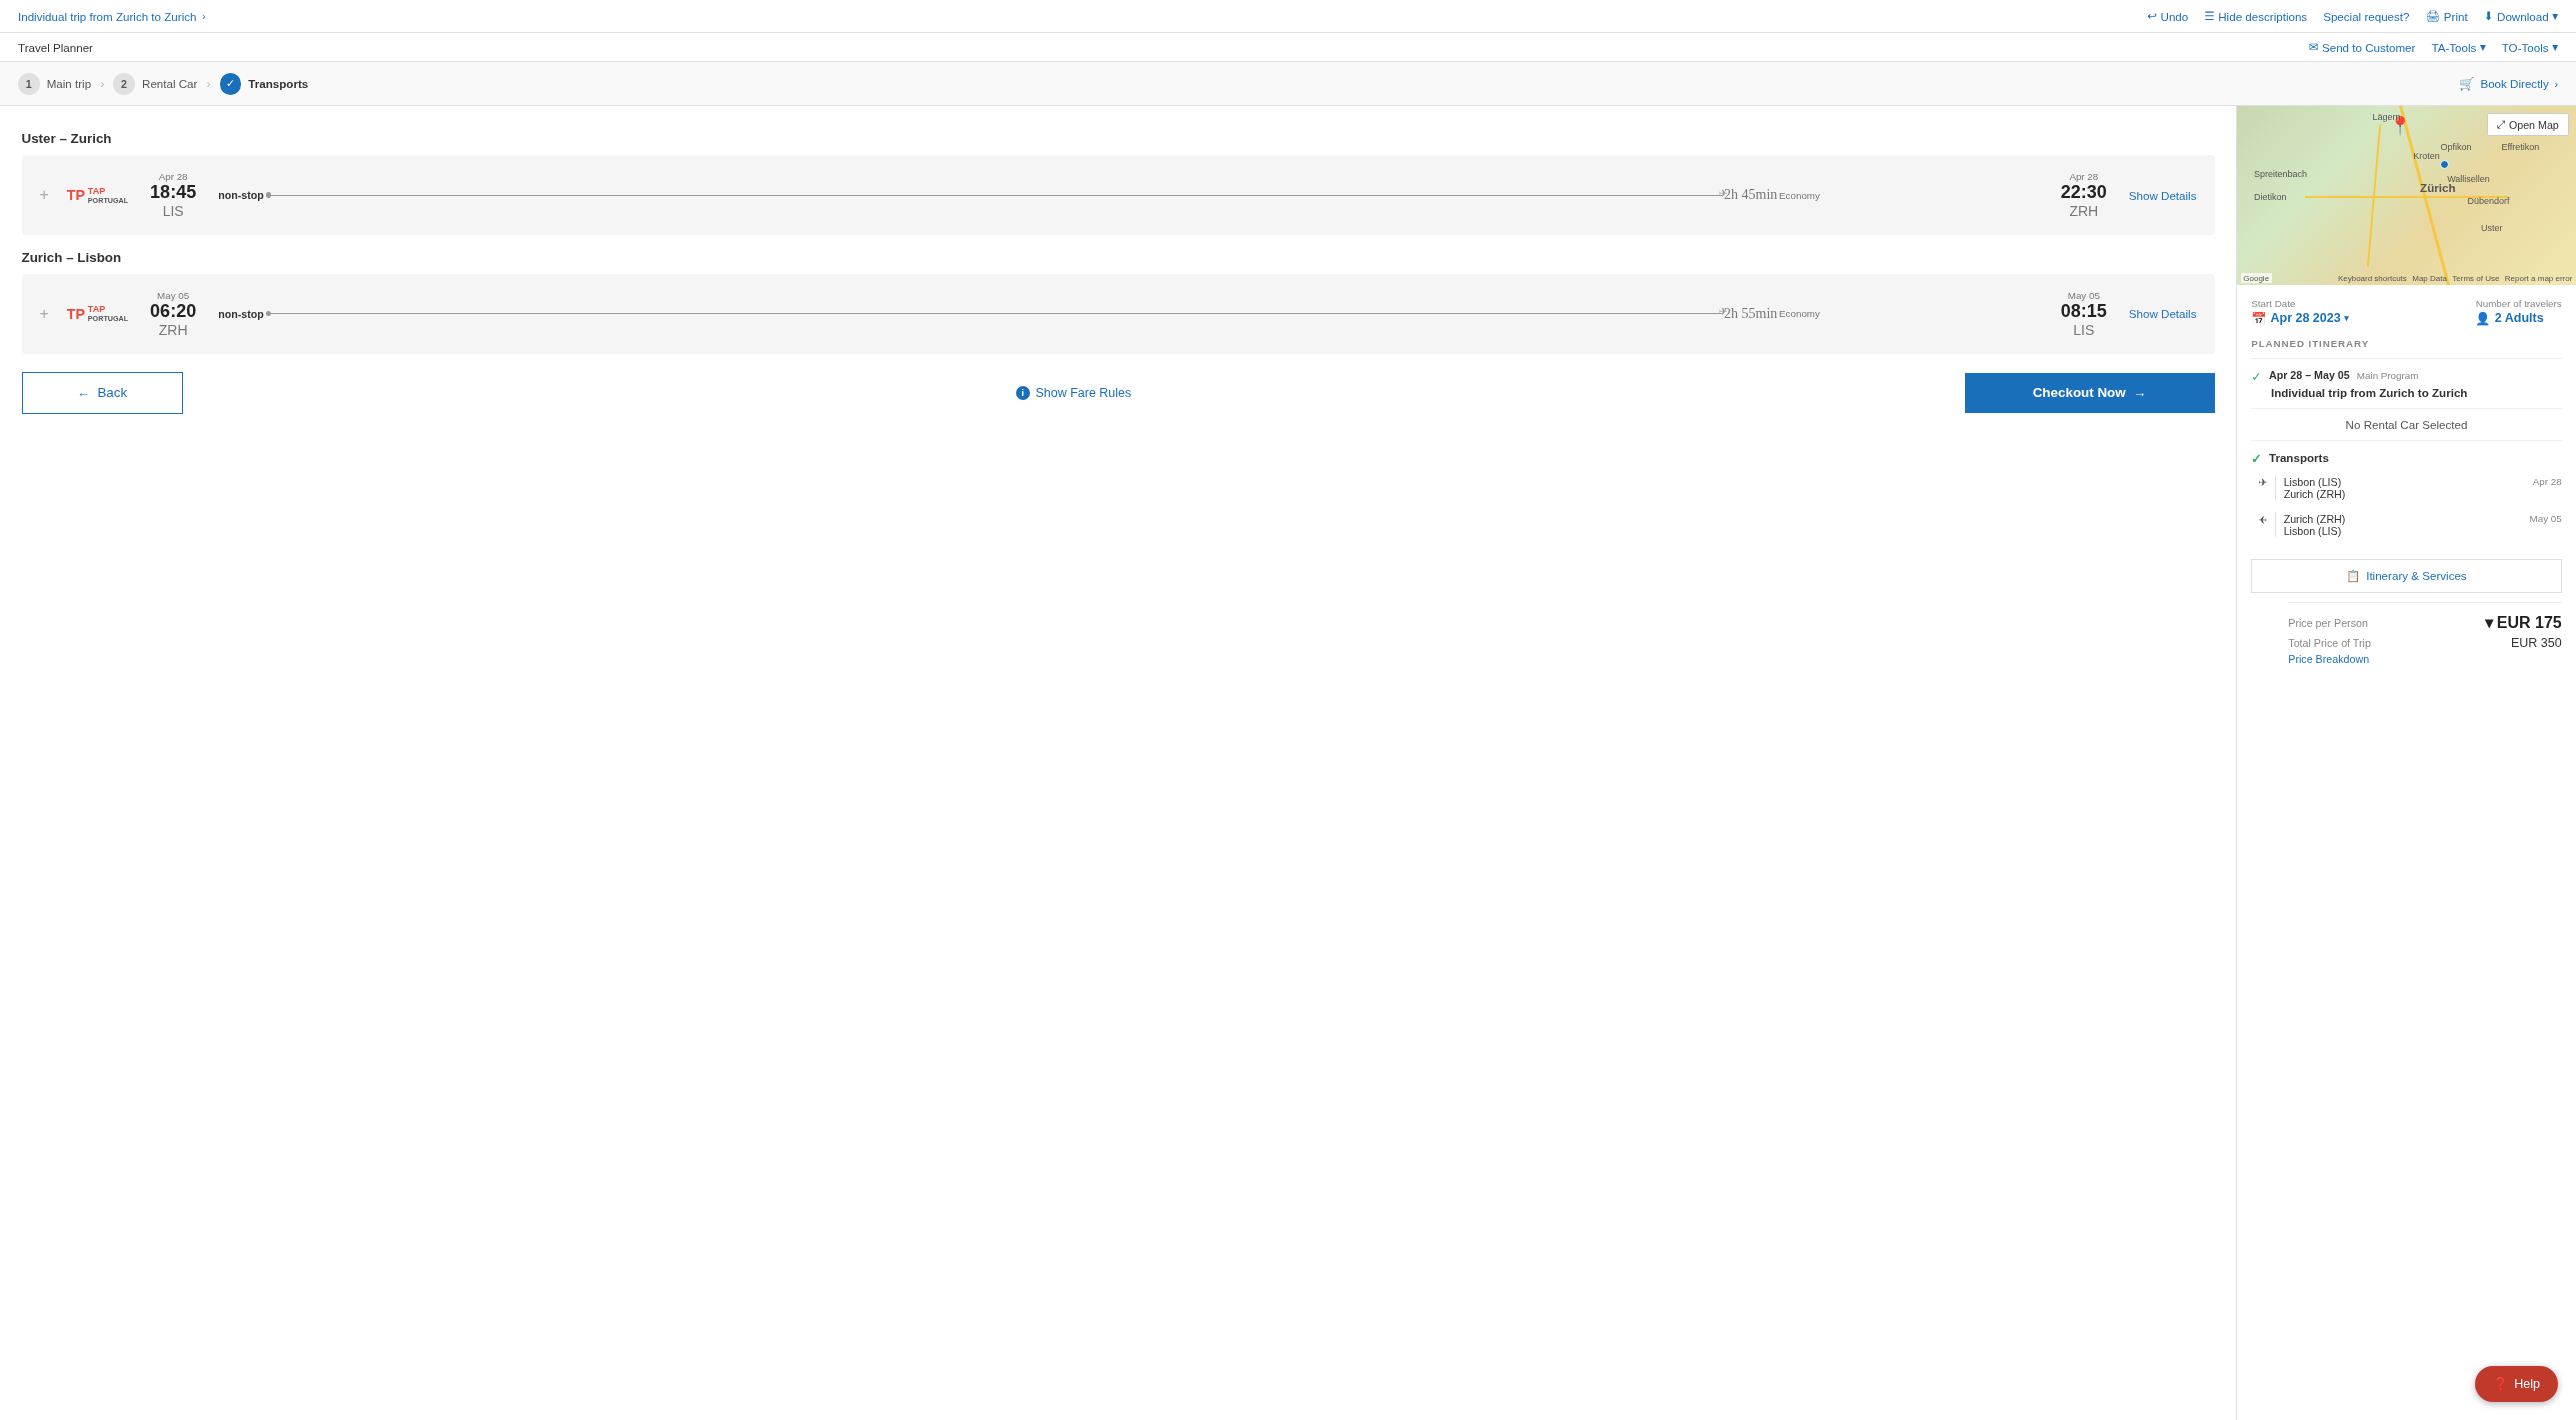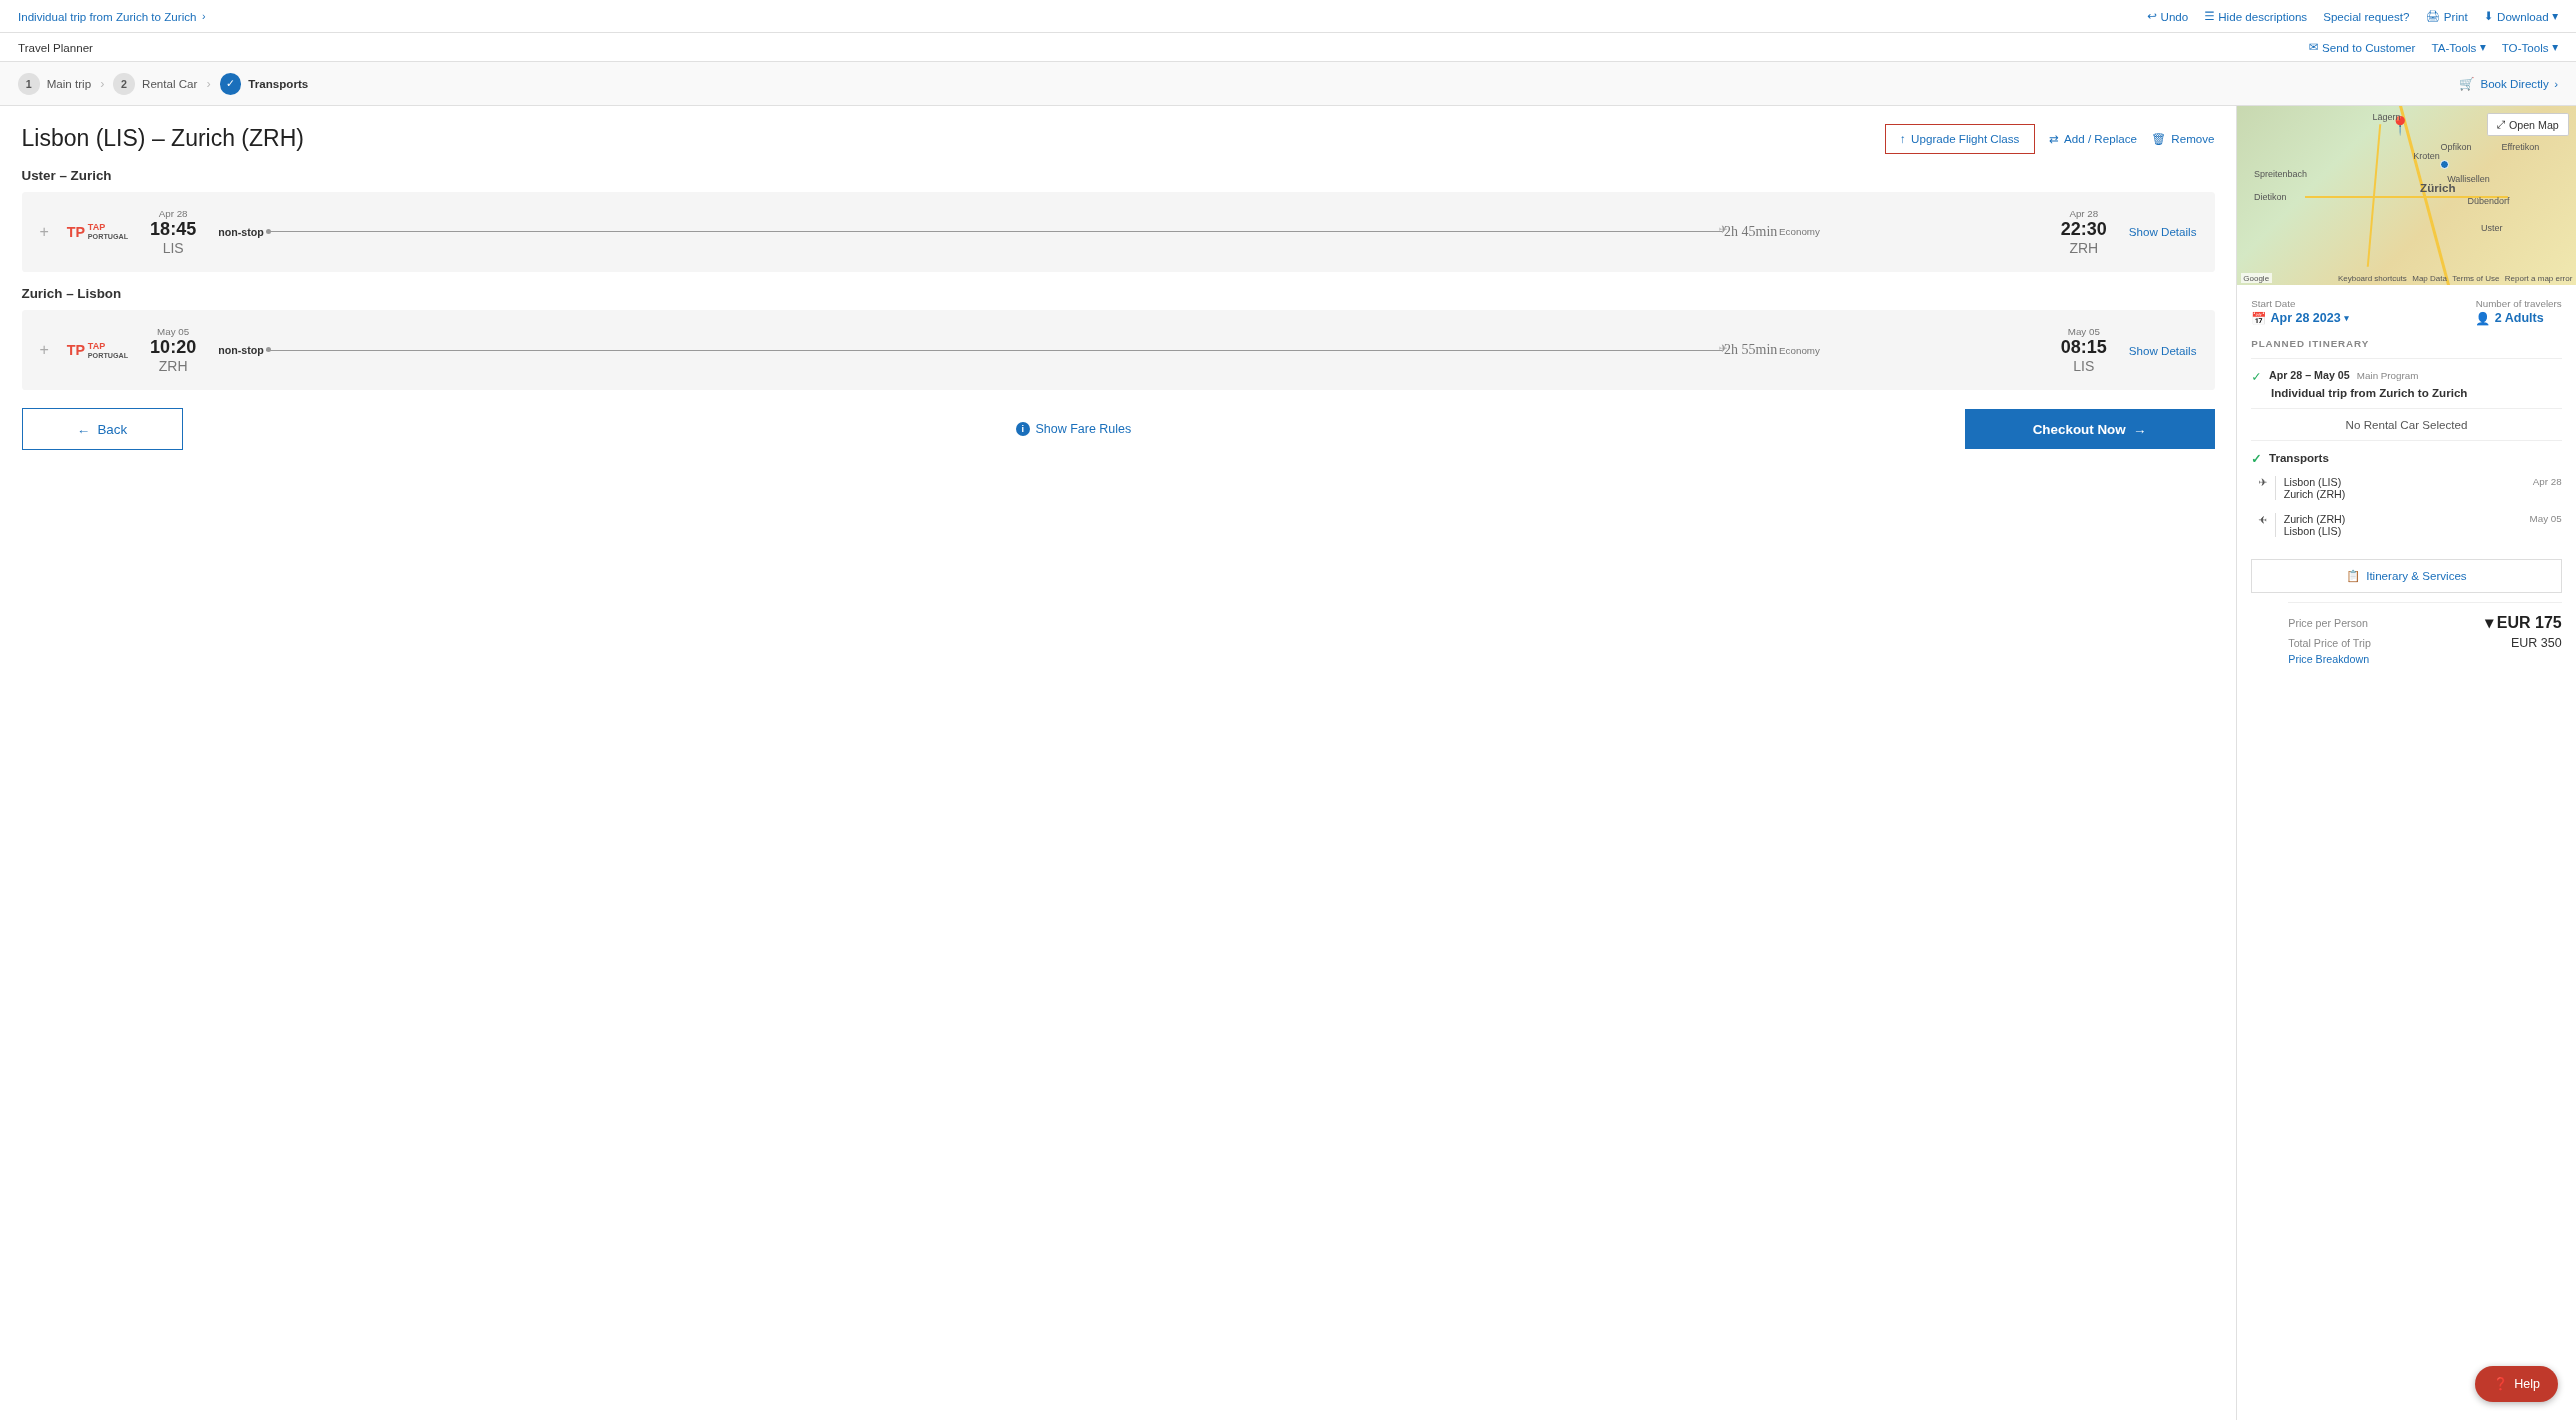--- a/index.html
+++ b/index.html
@@ -204,37 +204,20 @@
     <span class="cart-icon">🛒</span>
     <span>Book Directly</span>
     <span>›</span>
   </div>
 </div>
 
 <div class="main-layout">
 
   <div class="content-area">
 
-    <div class="flight-section-title">
-      <span>Lisbon (LIS) – Zurich (ZRH)</span>
-      <div class="flight-actions">
-        <button class="btn-upgrade">
-          <span class="up-arrow">↑</span>
-          <span>Upgrade Flight Class</span>
-        </button>
-        <div class="btn-add-replace">
-          <span>⇄</span>
-          <span>Add / Replace</span>
-        </div>
-        <div class="btn-remove">
-          <span>🗑</span>
-          <span>Remove</span>
-        </div>
-      </div>
-    </div>
 
     <div class="route-label">Uster – Zurich</div>
     <div class="flight-card">
       <span class="plus-icon">+</span>
       <div class="airline-logo">
         <div class="tap-logo">
           <span style="color:#e74c3c;font-weight:900;font-size:14.3px;">TP</span>
           <div style="display:flex;flex-direction:column;margin-left:2.7px;">
             <span style="color:#e74c3c;font-weight:700;font-size:9px;">TAP</span>
             <span style="color:#555;font-size:7.2px;">PORTUGAL</span>
@@ -267,21 +250,21 @@
         <div class="tap-logo">
           <span style="color:#e74c3c;font-weight:900;font-size:14.3px;">TP</span>
           <div style="display:flex;flex-direction:column;margin-left:2.7px;">
             <span style="color:#e74c3c;font-weight:700;font-size:9px;">TAP</span>
             <span style="color:#555;font-size:7.2px;">PORTUGAL</span>
           </div>
         </div>
       </div>
       <div class="flight-time-block">
         <div class="date">May 05</div>
-        <div class="time">10:20</div>
+        <div class="time">06:20</div>
         <div class="airport">ZRH</div>
       </div>
       <div class="flight-route-mid">
         <span class="non-stop-label">non-stop</span>
         <div class="flight-line"></div>
         <span class="flight-duration">2h 55min</span>
         <span class="flight-class">Economy</span>
       </div>
       <div class="flight-time-block">
         <div class="date">May 05</div>

